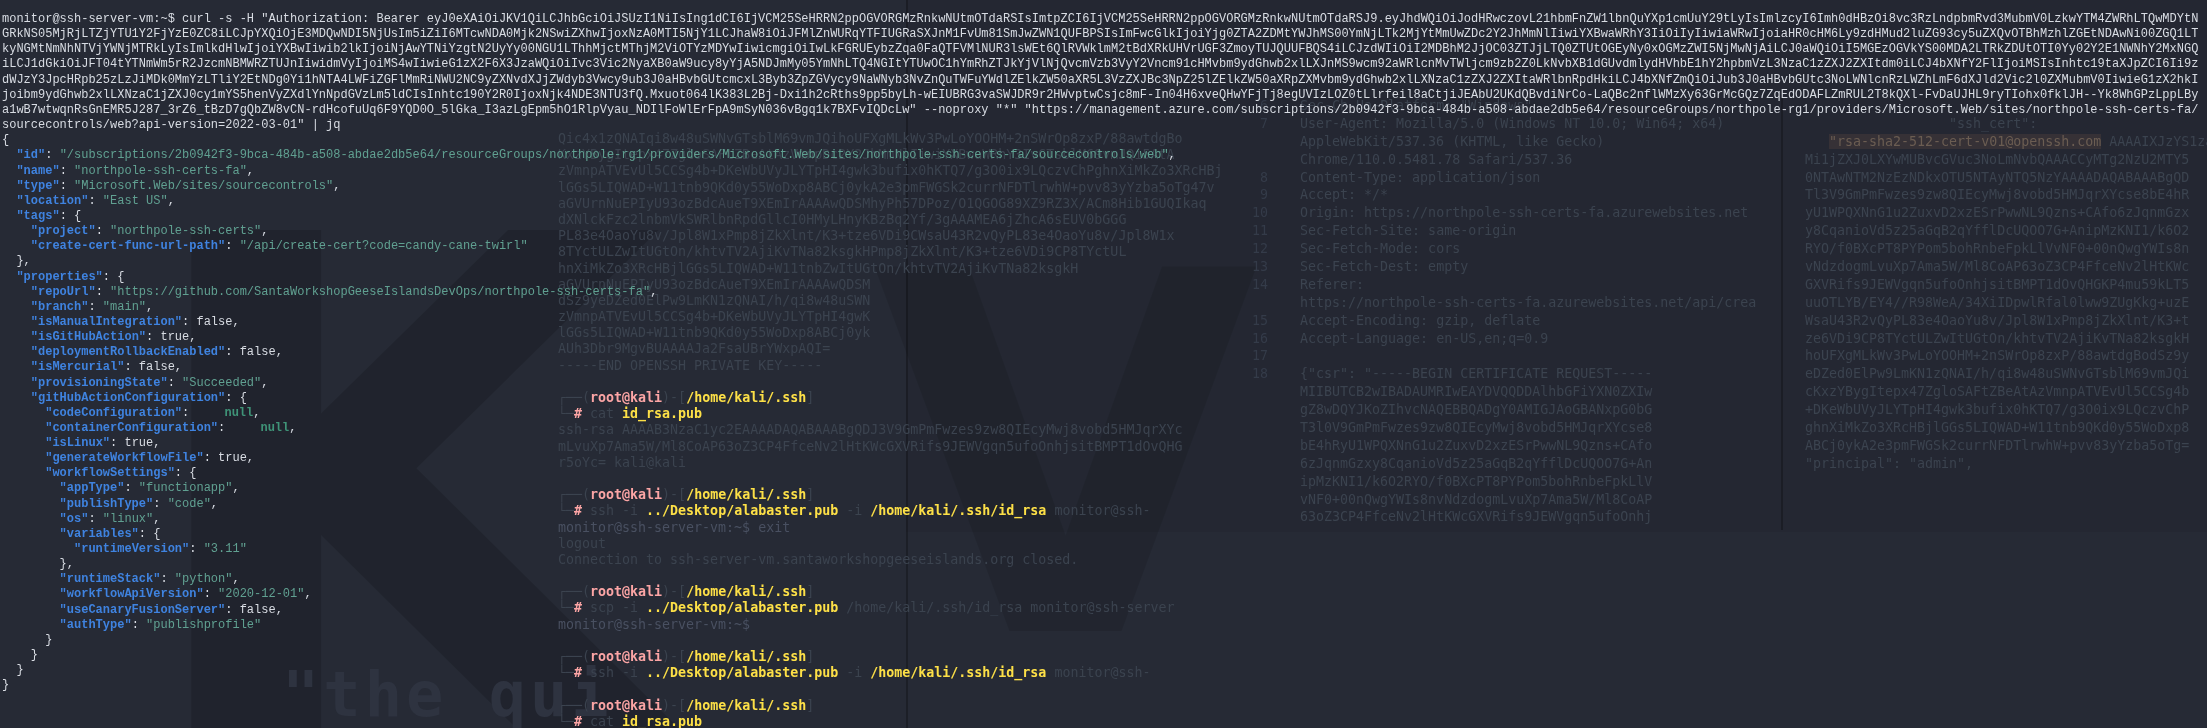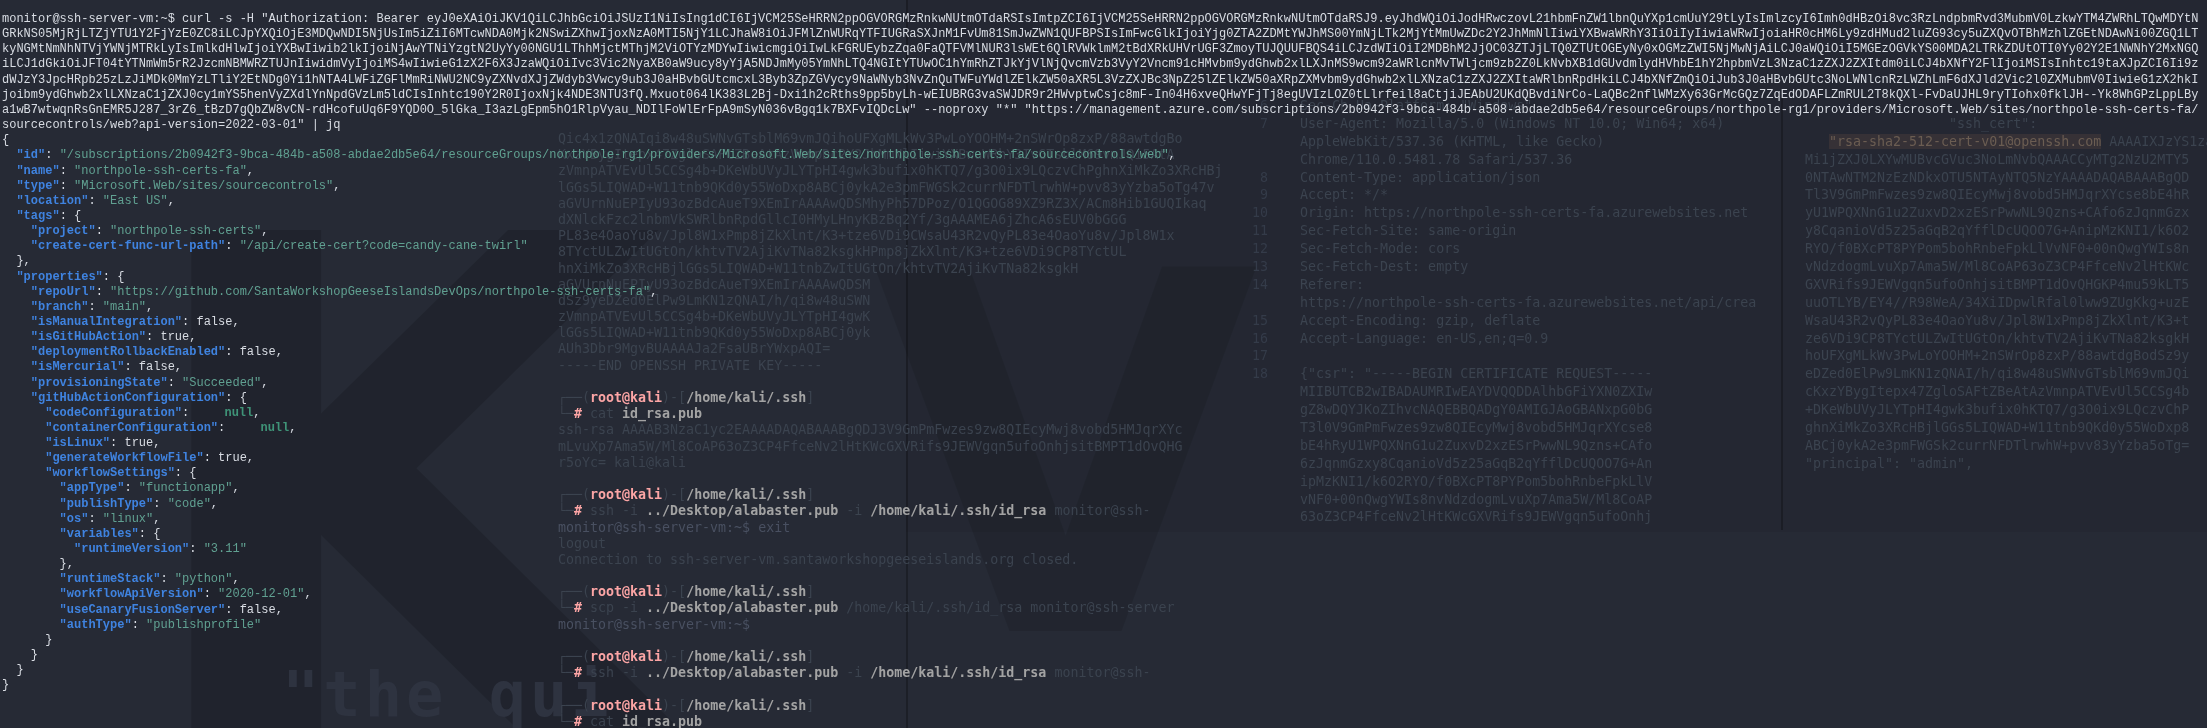--- a/index.html
+++ b/index.html
@@ -23,21 +23,21 @@
   
   .ghost{white-space:pre;font-size:13.3px;line-height:16.2px;}
   .ghost .ln{height:16.2px;}
   .ghost-a{left:558px;top:131px;}
   .ghost-b{left:1252px;top:97px;line-height:17.9px;}
   .ghost-b .ln{height:17.9px;}
   .ghost-c{left:1805px;top:97px;line-height:17.9px;}
   .ghost-c .ln{height:17.9px;}
   .g {color:#3b434f;}
   .gr{color:#fca5a5;font-weight:bold;}
-  .gb{color:#a3a3a3;font-weight:bold;}
+  .gb{color:#fde047;font-weight:bold;}
   .gw{color:#495061;}
   .gn{color:#343b49;}
   .gh{color:#6b5d52;background:rgba(150,108,80,0.16);}
 
   
   .bright{left:2px;top:12px;width:2203px;font-size:12px;line-height:15.15px;color:#d8dce3;font-family:Liberation Mono, monospace;}
   .cmd{white-space:pre-wrap;word-break:break-all;}
   .jsonout{white-space:pre;}
   .jsonout .ln{height:15.15px;}
   .t{color:#d8dce3;}

